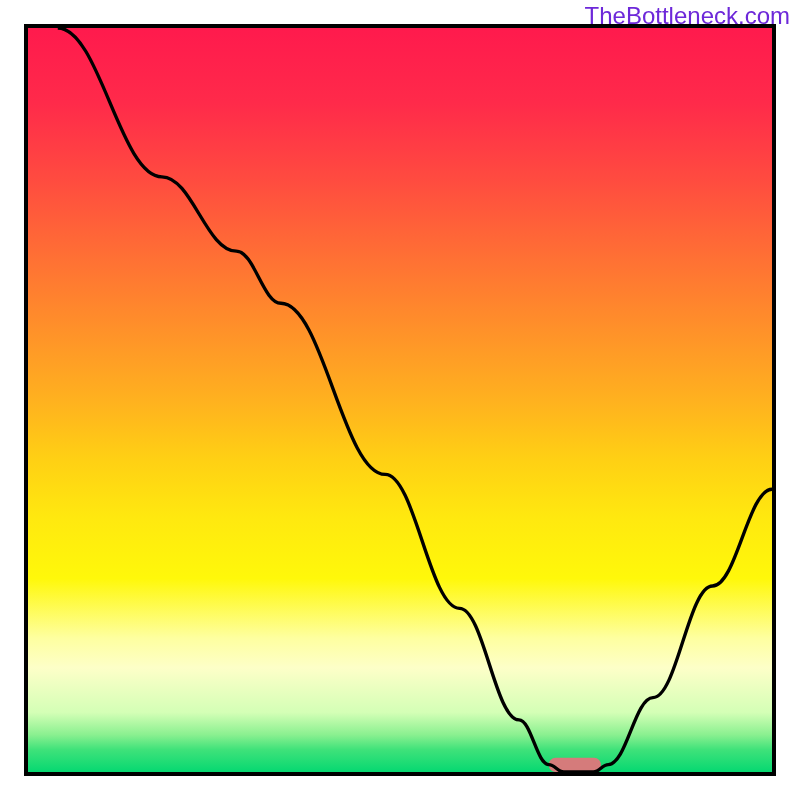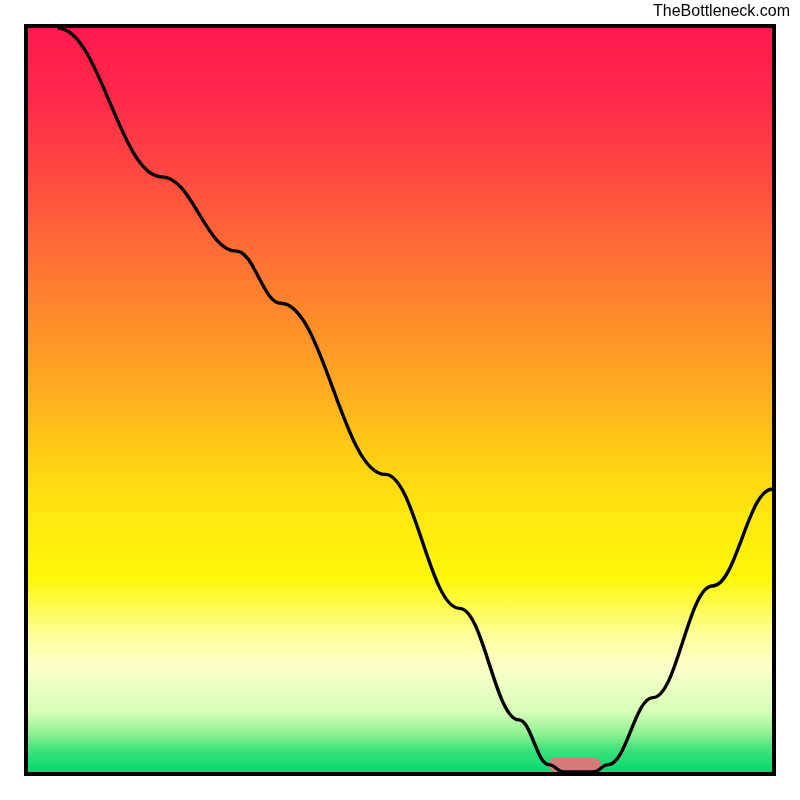--- a/index.html
+++ b/index.html
@@ -8,22 +8,22 @@
     width: 800px;
     height: 800px;
     background: #ffffff;
     overflow: hidden;
   }
   .watermark {
     position: absolute;
     top: 2px;
     right: 10px;
     font-family: Arial, Helvetica, sans-serif;
-    font-size: 16px;
-    color: #000000;
+    font-size: 24px;
+    color: #6d28d9;
     font-weight: 500;
     z-index: 10;
   }
   .chart-container {
     position: absolute;
     left: 24px;
     top: 24px;
     width: 752px;
     height: 752px;
     box-sizing: border-box;

